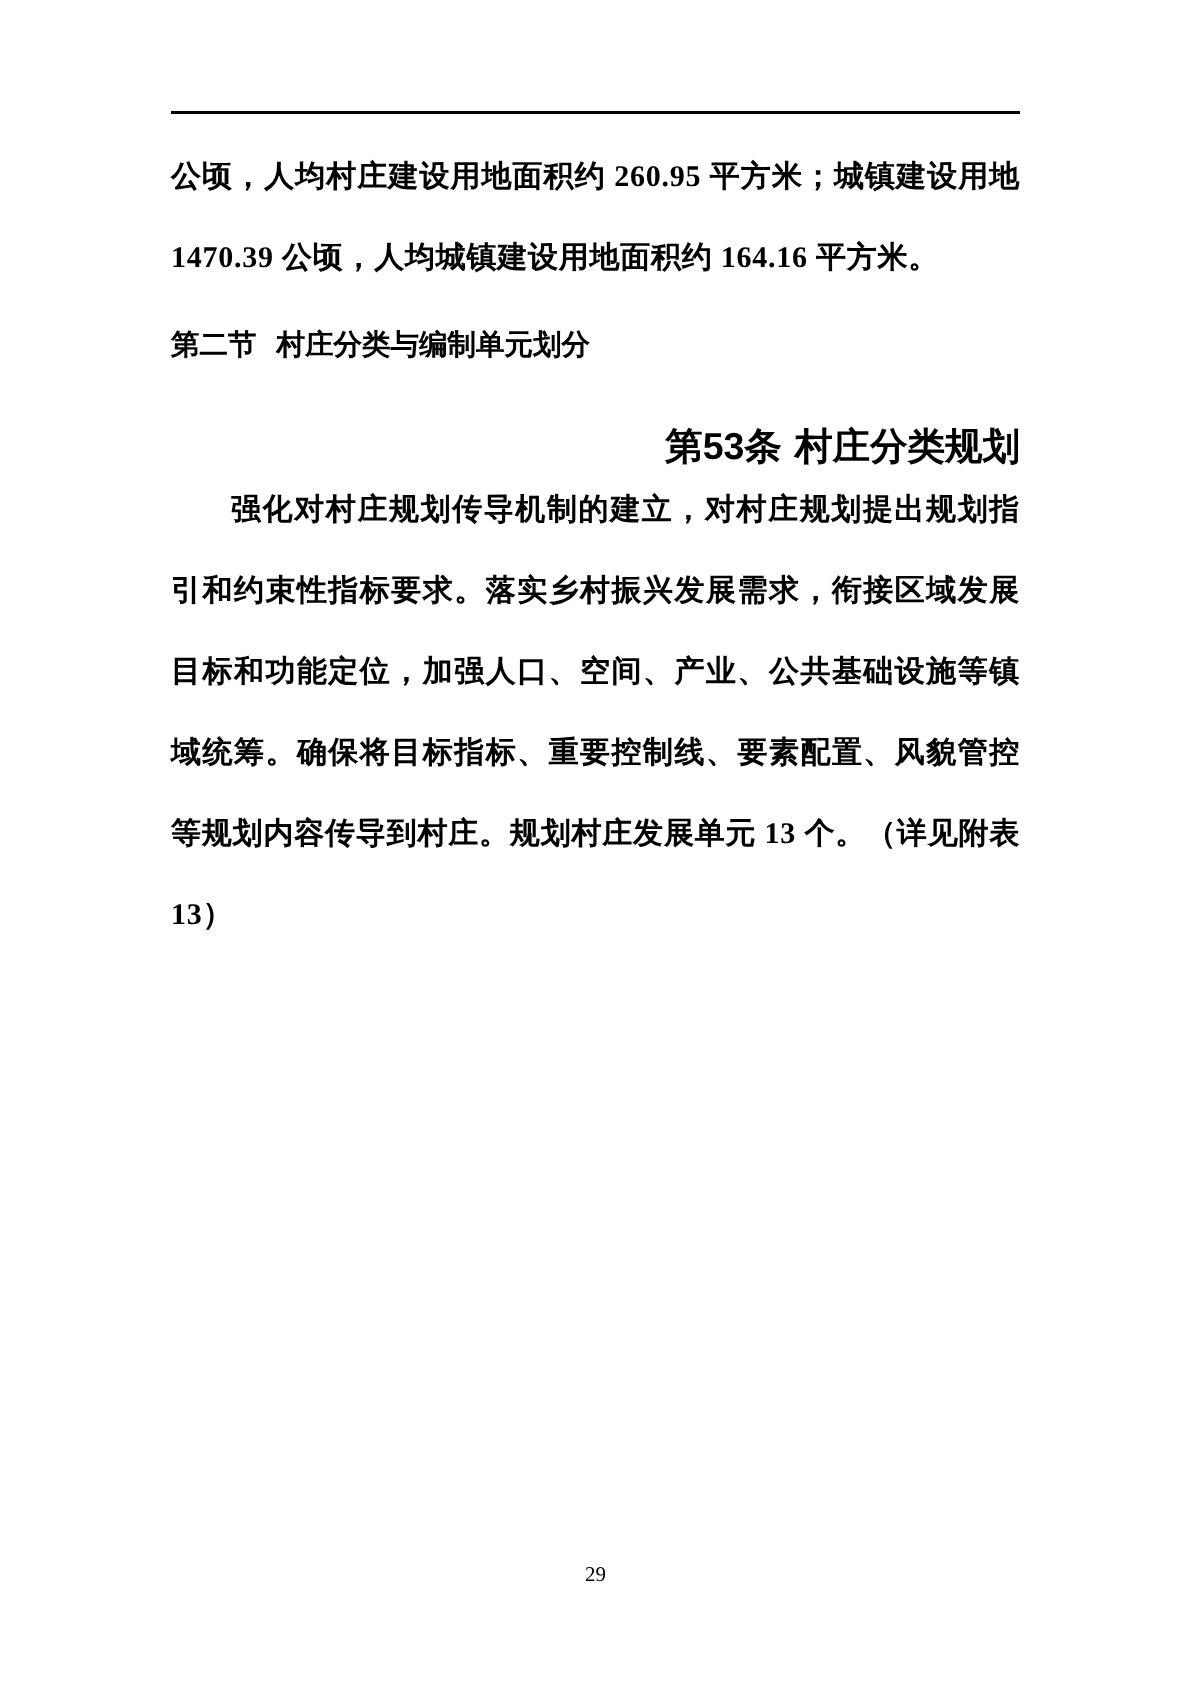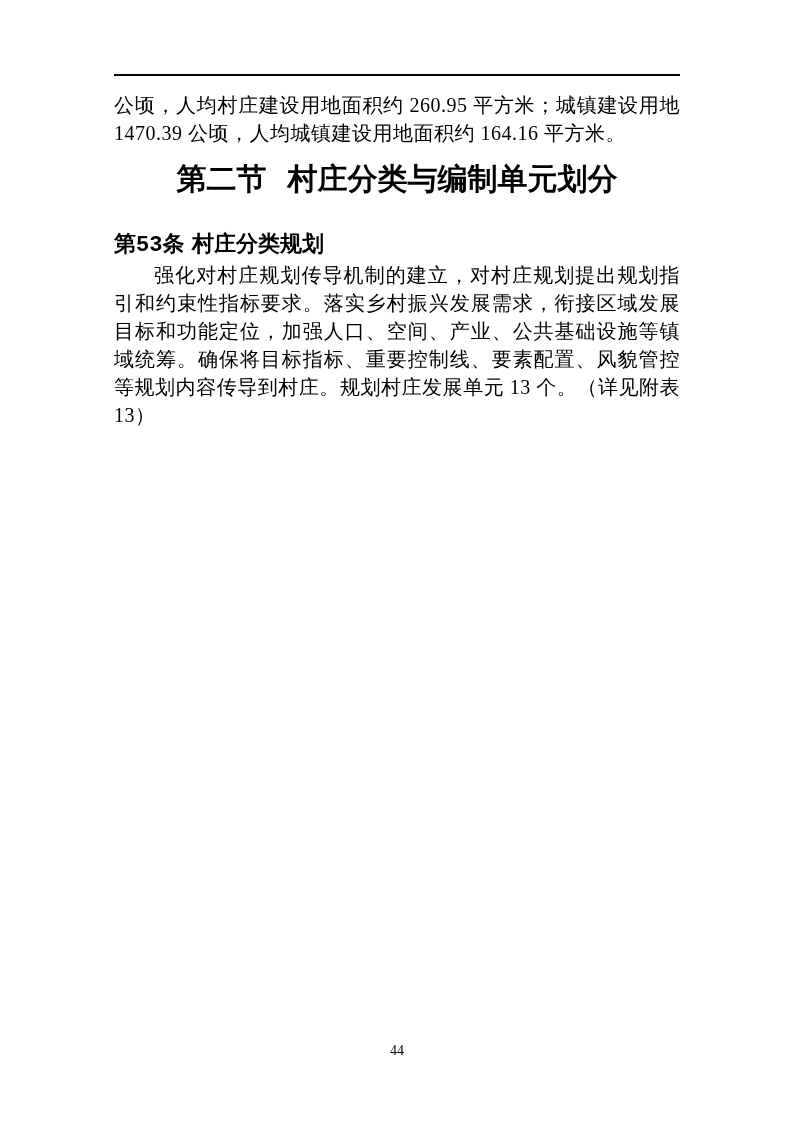--- a/index.html
+++ b/index.html
@@ -24,48 +24,48 @@
     width: 566px;
   }
   .header-rule {
     border: none;
     border-top: 2px solid #000000;
     margin: 0;
     width: 100%;
   }
   p.body-text {
     font-size: 20px;
-    line-height: 28px;
+    line-height: 54px;
     text-align: justify;
     margin: 0;
     letter-spacing: 0.5px;
+    font-weight: bold;
   }
   p.continuation {
     margin-top: 15px;
     text-indent: 0;
   }
   p.para {
     text-indent: 2em;
   }
   .section-title {
-    font-family: Liberation Serif, serif;
+    font-family: Liberation Mono, monospace;
     font-weight: bold;
-    font-size: 30px;
-    text-align: center;
+    font-size: 19px;
     margin: 16px 0 0 0;
     line-height: 32px;
   }
   .section-title .section-num {
     margin-right: 0.7em;
   }
   .article-title {
-    font-family: Liberation Mono, monospace;
+    font-family: Liberation Sans, sans-serif;
     font-weight: bold;
-    font-size: 22px;
-    text-align: left;
+    font-size: 25px;
+    text-align: right;
     margin: 36px 0 0 0;
     line-height: 30px;
   }
   .article-title .article-num {
     margin-right: 0.35em;
   }
   .para-first {
     margin-top: 22px;
   }
   .article-title.art-54 {
@@ -102,14 +102,14 @@
       <span class="article-num">第53条</span><span>村庄分类规划</span>
     </h2>
 
 
 
 
     <p class="body-text para para-last">强化对村庄规划传导机制的建立，对村庄规划提出规划指引和约束性指标要求。落实乡村振兴发展需求，衔接区域发展目标和功能定位，加强人口、空间、产业、公共基础设施等镇域统筹。确保将目标指标、重要控制线、要素配置、风貌管控等规划内容传导到村庄。规划村庄发展单元 13 个。（详见附表 13）</p>
 
   </div>
 
-  <div class="page-number">44</div>
+  <div class="page-number">29</div>
 </div>
 
 </body></html>

